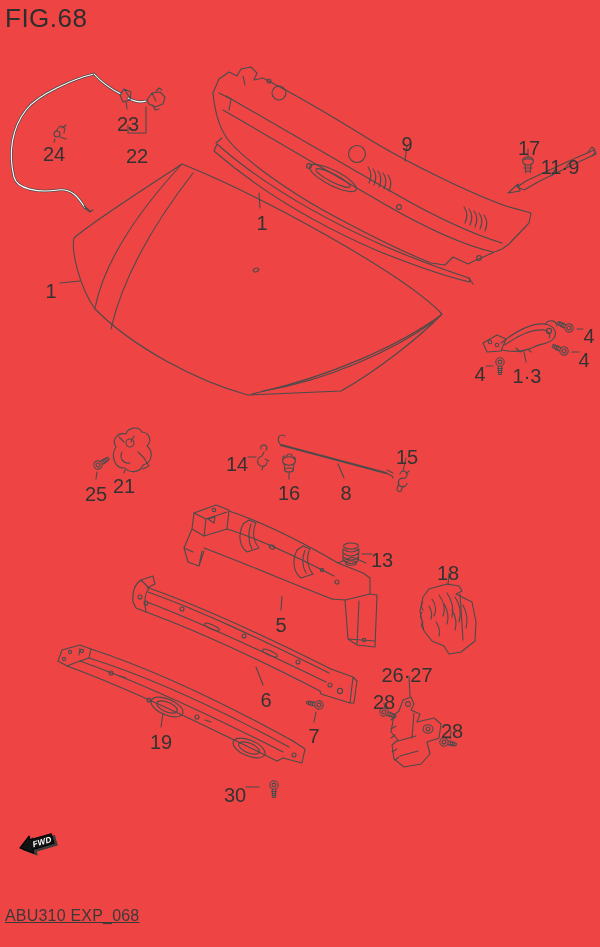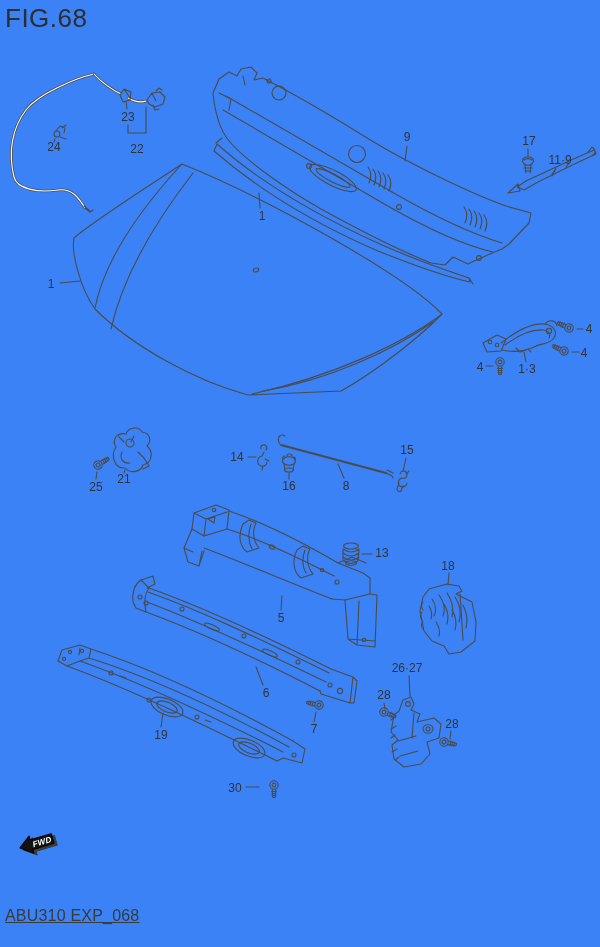--- a/index.html
+++ b/index.html
@@ -1,34 +1,34 @@
 <!DOCTYPE html>
 <html><head>
 <meta charset="utf-8">
 <style>
   html,body{margin:0;padding:0;background:#fff;}
   .stage{
-    position:relative;width:600px;height:947px;background:#3b82f6;overflow:hidden;
+    position:relative;width:600px;height:947px;background:#ef4444;overflow:hidden;
     font-family:"Liberation Sans", sans-serif;
   }
   .diagram{position:absolute;left:0;top:0;width:600px;height:947px;}
   .diagram path,.diagram circle,.diagram ellipse,.diagram line,.diagram polyline{
     fill:none;stroke:#4b4b4b;stroke-width:1.1;stroke-linecap:round;stroke-linejoin:round;
   }
   .diagram .tube{stroke-width:2.6;}
   .diagram .tube-core{stroke:#ffffff;stroke-width:1.1;}
   .diagram .rod{stroke-width:2.1;}
   .diagram .arrow-shadow{fill:#3c3c3c;stroke:#3c3c3c;stroke-width:1;}
   .diagram .arrow-face{fill:#121212;stroke:#000;stroke-width:1;}
   .diagram .fwd-text{fill:#ffffff;stroke:none;font:italic 700 8.2px "Liberation Sans",sans-serif;letter-spacing:.3px;}
   .fig-title{
     position:absolute;left:5px;top:3px;font-size:26px;color:#2e2e2e;letter-spacing:.5px;
   }
   .lbl{
-    position:absolute;transform:translate(-50%,-50%);font-size:12px;color:#333;white-space:nowrap;
+    position:absolute;transform:translate(-50%,-50%);font-size:20px;color:#333;white-space:nowrap;margin-top:7px;
   }
   .footer{position:absolute;left:5px;top:906px;font-size:16px;color:#3a3a3a;line-height:20px;letter-spacing:.2px;text-decoration:underline;}
 </style>
 </head>
 <body>
 
 <div class="stage">
 
   <div class="fig-title">FIG.68</div>
 

